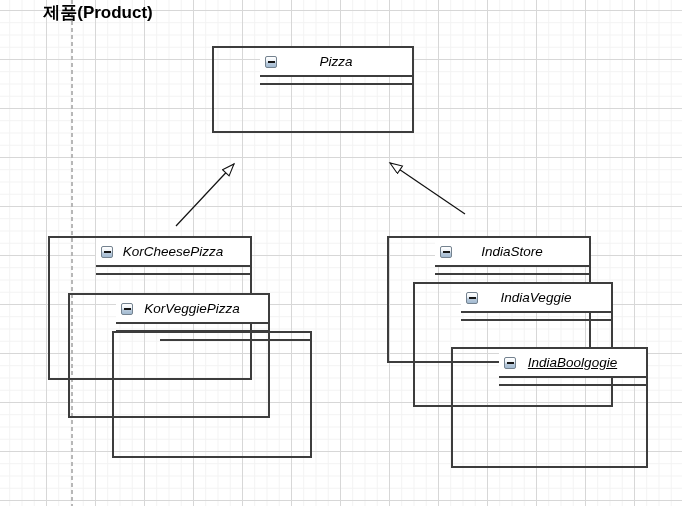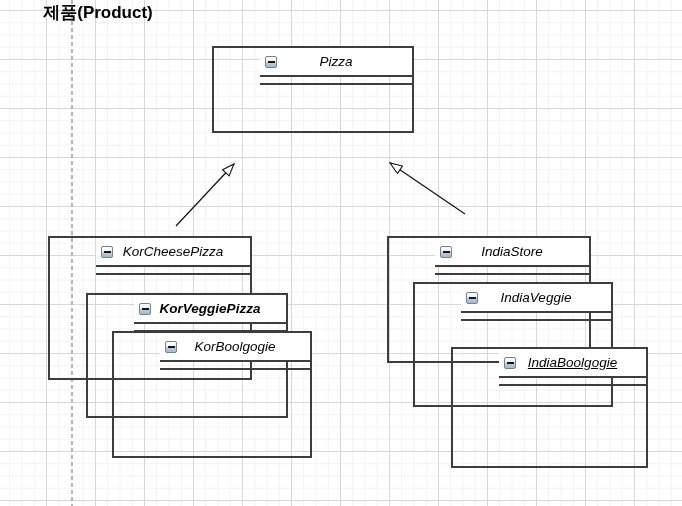--- a/index.html
+++ b/index.html
@@ -88,33 +88,29 @@
         <div class="ops-body"></div>
       </div>
       <div class="class-box" style="left: 48px; top: 236px; width: 204px; height: 144px;">
         <div class="class-title">
           <span class="collapse-btn"></span>
           <span class="class-label">KorCheesePizza</span>
         </div>
         <div class="attr-strip"></div>
         <div class="ops-body"></div>
       </div>
-      <div class="class-box" style="left: 86px; top: 293px; width: 202px; height: 125px; font-weight: bold;">
+      <div class="class-box" style="left: 68px; top: 293px; width: 202px; height: 125px;">
         <div class="class-title">
           <span class="collapse-btn"></span>
           <span class="class-label">KorVeggiePizza</span>
         </div>
         <div class="attr-strip"></div>
         <div class="ops-body"></div>
       </div>
       <div class="class-box" style="left: 112px; top: 331px; width: 200px; height: 127px;">
-        <div class="class-title">
-          <span class="collapse-btn"></span>
-          <span class="class-label">KorBoolgogie</span>
-        </div>
         <div class="attr-strip"></div>
         <div class="ops-body"></div>
       </div>
       <div class="class-box" style="left: 387px; top: 236px; width: 204px; height: 127px;">
         <div class="class-title">
           <span class="collapse-btn"></span>
           <span class="class-label">IndiaStore</span>
         </div>
         <div class="attr-strip"></div>
         <div class="ops-body"></div>

